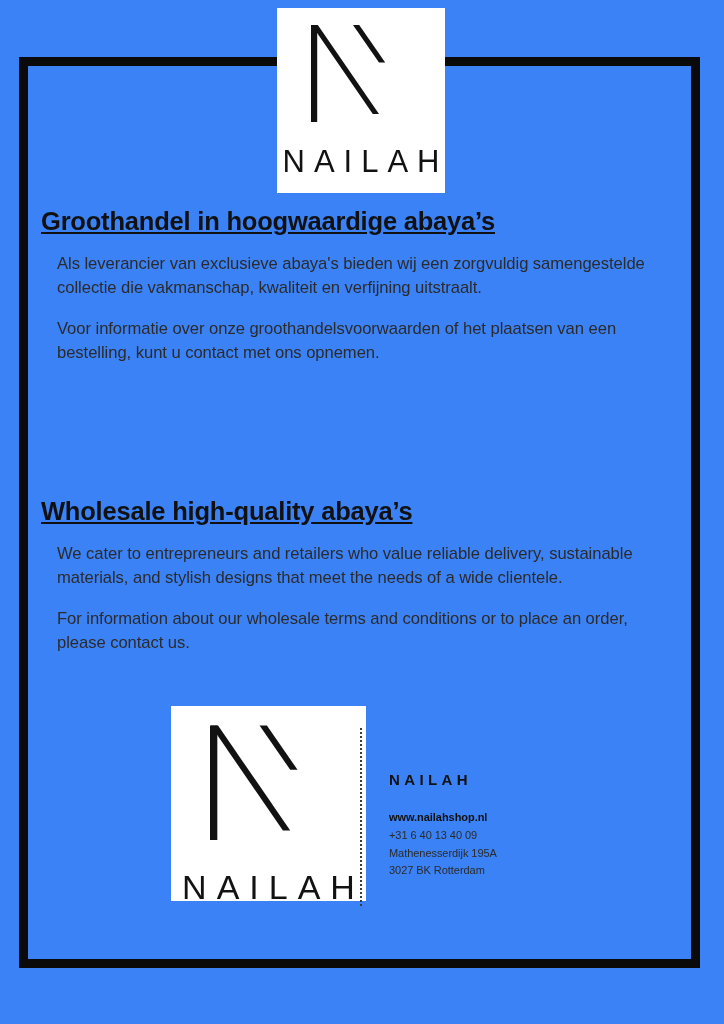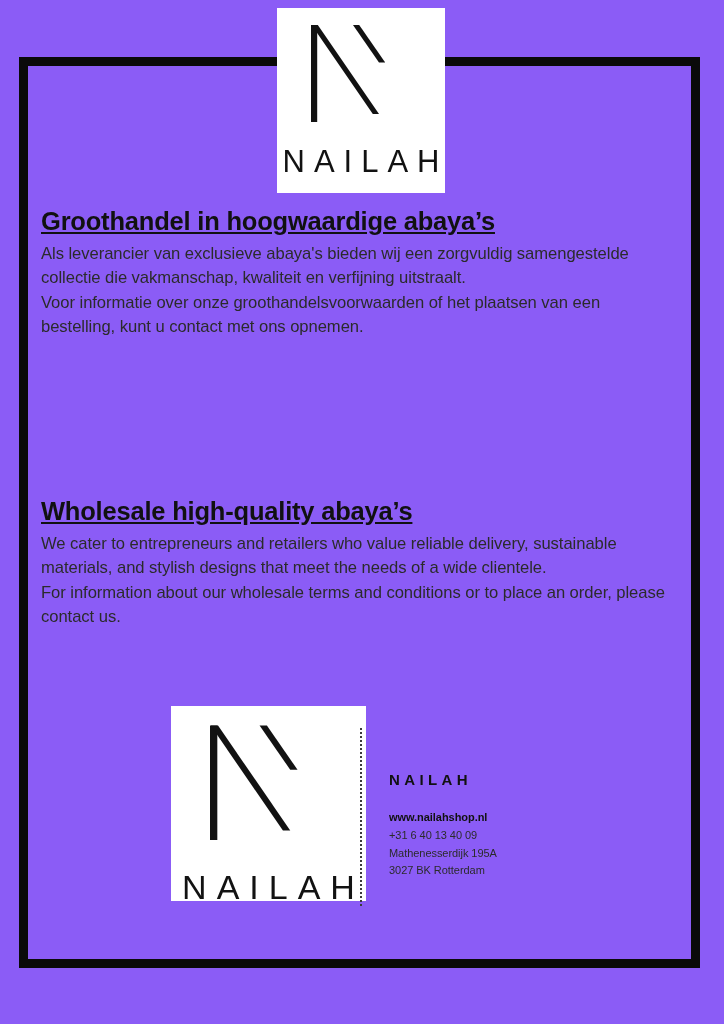--- a/index.html
+++ b/index.html
@@ -9,21 +9,21 @@
   }
   body {
     font-family: "Liberation Sans", sans-serif;
     -webkit-font-smoothing: antialiased;
   }
 
   #page {
     position: relative;
     width: 724px;
     height: 1024px;
-    background: #8b5cf6;
+    background: #3b82f6;
     overflow: hidden;
   }
 
   
   .frame-bar {
     position: absolute;
     background: #0a0a0a;
   }
   #frame-top-left   { left: 19px;  top: 57px;  width: 258px; height: 9px; }
   #frame-top-right  { left: 444px; top: 57px;  width: 256px; height: 9px; }
@@ -72,21 +72,21 @@
   h2.heading {
     margin: 0 0 6px 0;
     font-size: 25.5px;
     font-weight: 700;
     letter-spacing: -0.2px;
     color: #111111;
     line-height: 1.18;
     text-decoration: underline;
   }
   p.body {
-    margin: 0;
+    margin: 16px;
     font-size: 16.6px;
     font-weight: 400;
     color: #2b2b2b;
     line-height: 1.46;
     letter-spacing: -0.05px;
   }
   p.body + p.body { margin-top: 0; }
 
   
   #footer {

